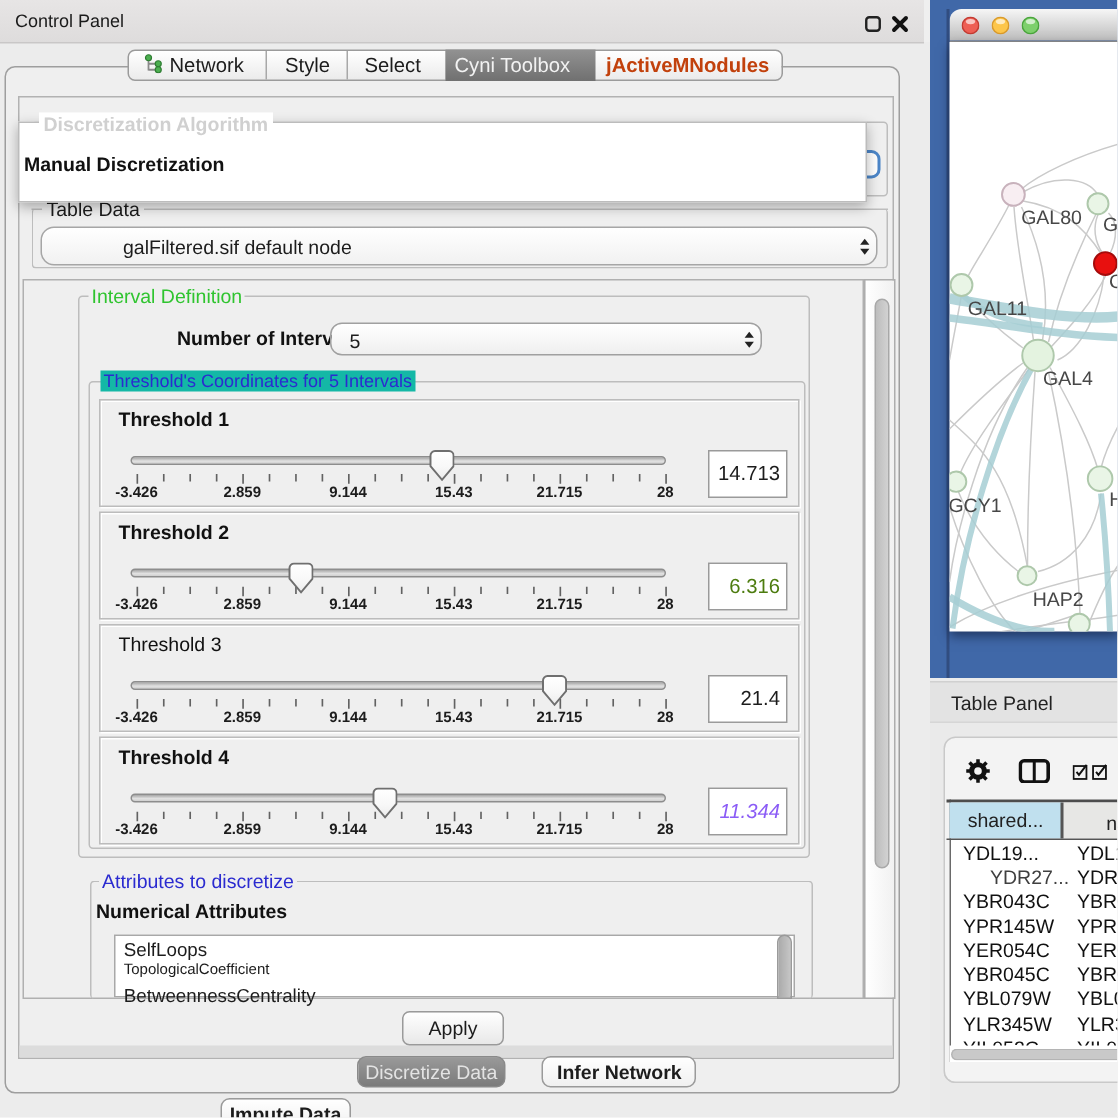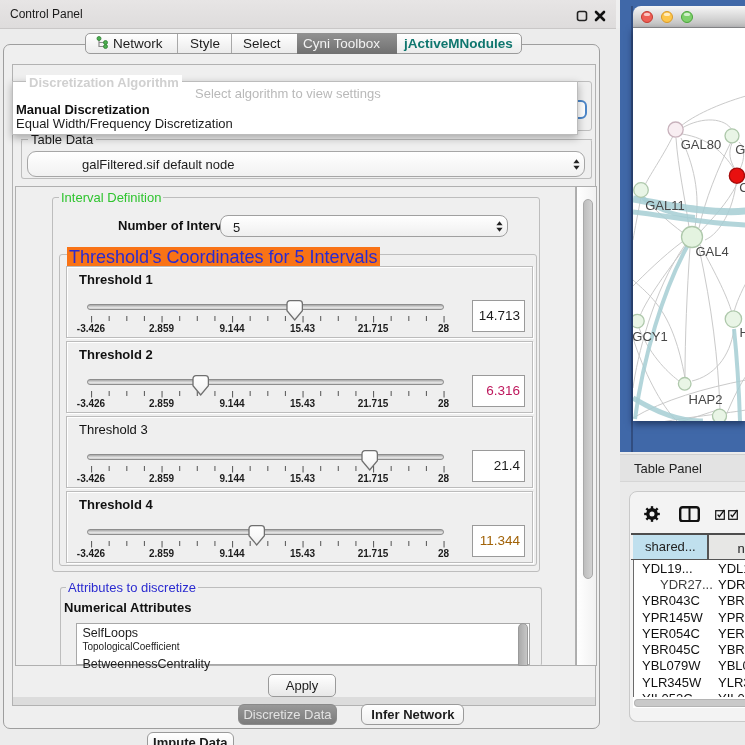--- a/index.html
+++ b/index.html
@@ -23,32 +23,30 @@
 <svg class="abs" style="z-index:31;left:96px;top:36px" width="13" height="13" viewBox="0 0 13 13">
       <path d="M3 2.5 V11 M3 6.5 H9 M3 10.5 H9" stroke="#8a8a8a" stroke-width="1.2" fill="none"></path>
       <circle cx="3" cy="2.5" r="2" fill="#4caf50" stroke="#2e7d32" stroke-width="0.8"></circle>
       <circle cx="9.5" cy="6.5" r="2" fill="#4caf50" stroke="#2e7d32" stroke-width="0.8"></circle>
       <circle cx="9.5" cy="10.5" r="2" fill="#4caf50" stroke="#2e7d32" stroke-width="0.8"></circle>
     </svg>
 <div class="txt" style="left:113px;top:36px;font-size:13.5px;color:#1c1c1c;font-weight:normal;z-index:30;">Network</div>
 <div class="txt" style="left:190px;top:36px;font-size:13.5px;color:#1c1c1c;font-weight:normal;z-index:30;">Style</div>
 <div class="txt" style="left:243px;top:36px;font-size:13.5px;color:#1c1c1c;font-weight:normal;z-index:30;">Select</div>
 <div class="txt" style="left:303px;top:36px;font-size:13.5px;color:#f2f2f2;font-weight:normal;z-index:30;">Cyni Toolbox</div>
-<div class="txt" style="left:404px;top:36px;font-size:13.5px;color:#0f766e;font-weight:bold;z-index:30;">jActiveMNodules</div>
+<div class="txt" style="left:404px;top:36px;font-size:13.5px;color:#c2410c;font-weight:bold;z-index:30;">jActiveMNodules</div>
 <div class="abs" style="left:3px;top:44px;width:597px;height:685px;background:#efefef;border:1.5px solid #9e9e9e;border-radius:7px;box-sizing:border-box;"></div>
 <div class="abs" style="left:12px;top:64px;width:584px;height:642px;background:#efefef;border:1px solid #b2b2b2;box-sizing:border-box;"></div>
 <div class="abs" style="left:13px;top:697px;width:582px;height:8px;background:#dcdcdc;"></div>
 <div class="abs" style="left:21px;top:81px;width:571px;height:50px;border:1px solid #bdbdbd;border-radius:3px;box-sizing:border-box;"></div>
 <div class="txt" style="left:26px;top:74.5px;font-size:13px;color:#b9b9b9;font-weight:bold;background:#f3f3f3;padding:0 3px;">Discretization Algorithm</div>
 <div class="abs" style="left:27px;top:99.5px;width:559.5px;height:19.5px;background:#ffffff;border:2.5px solid #4c86c8;border-radius:6px;box-sizing:border-box;"></div>
 <div class="abs" style="left:12px;top:80.5px;width:566px;height:54px;z-index:10;background:#ffffff;border:1px solid #bcbcbc;box-sizing:border-box;box-shadow:0 3px 8px rgba(0,0,0,0.3);"></div>
 <div class="txt" style="left:26px;top:74.5px;font-size:13px;color:#d0d0d0;font-weight:bold;z-index:12;background:#ffffff;padding:0 3px;">Discretization Algorithm</div>
-<div class="txt" style="left:195px;top:86px;font-size:13px;color:#b9b9b9;font-weight:normal;z-index:11;">Select algorithm to view settings</div>
 <div class="txt" style="left:16px;top:102px;font-size:13px;color:#111;font-weight:bold;z-index:11;">Manual Discretization</div>
-<div class="txt" style="left:16px;top:115.5px;font-size:13px;color:#1c1c1c;font-weight:normal;z-index:11;">Equal Width/Frequency Discretization</div>
 <div class="abs" style="left:21px;top:139px;width:571px;height:40px;border:1px solid #bdbdbd;border-radius:3px;border-top:none;box-sizing:border-box;"></div>
 <div class="abs" style="left:21px;top:139px;width:571px;height:1px;background:#bdbdbd;"></div>
 <div class="txt" style="left:28px;top:132px;font-size:13px;color:#1c1c1c;font-weight:normal;background:#efefef;padding:0 3px;">Table Data</div>
 <div class="abs" style="left:27px;top:151px;width:557.5px;height:25.6px;background:linear-gradient(#ffffff,#f1f1f1);border:1px solid #a6a6a6;border-radius:9px;box-sizing:border-box;"></div>
 <div class="txt" style="left:37px;top:157px;font-size:13px;color:#1c1c1c;font-weight:normal;margin-left:45px;">galFiltered.sif default node</div>
 <svg class="abs" style="left:572.5px;top:159px" width="7" height="11" viewBox="0 0 7 11">
       <path d="M3.5 0.2 L6.6 4.2 H0.4 Z" fill="#222"></path>
       <path d="M3.5 10.8 L0.4 6.8 H6.6 Z" fill="#222"></path>
     </svg>
 <div class="abs" style="left:14.5px;top:186px;width:561px;height:480px;background:#efefef;border:1px solid #b0b0b0;box-sizing:border-box;"></div>
@@ -57,21 +55,21 @@
 <div class="abs" style="left:52.3px;top:197px;width:488px;height:375px;border:1px solid #bdbdbd;border-radius:3px;box-sizing:border-box;"></div>
 <div class="txt" style="left:59px;top:190px;font-size:13px;color:#2fc42f;font-weight:normal;background:#efefef;padding:0 2px;">Interval Definition</div>
 <div class="txt" style="left:86px;top:218px;font-size:13px;color:#111;font-weight:bold;margin-left:32px;">Number of Intervals</div>
 <div class="abs" style="left:220px;top:215px;width:288px;height:22px;background:linear-gradient(#ffffff,#efefef);border:1px solid #a0a0a0;border-radius:8px;box-sizing:border-box;"></div>
 <div class="txt" style="left:233px;top:220px;font-size:13px;color:#1c1c1c;font-weight:normal;">5</div>
 <svg class="abs" style="left:496px;top:220.5px" width="7" height="11" viewBox="0 0 7 11">
       <path d="M3.5 0.2 L6.6 4.2 H0.4 Z" fill="#222"></path>
       <path d="M3.5 10.8 L0.4 6.8 H6.6 Z" fill="#222"></path>
     </svg>
 <div class="abs" style="left:58.5px;top:254px;width:478px;height:312px;border:1px solid #bdbdbd;border-radius:3px;box-sizing:border-box;"></div>
-<div class="txt" style="left:67px;top:247px;font-size:18px;color:#2b2bd0;font-weight:normal;background:#f97316;padding:0 2px;">Threshold's Coordinates for 5 Intervals</div>
+<div class="txt" style="left:67px;top:247px;font-size:12px;color:#2b2bd0;font-weight:normal;background:#14b8a6;padding:0 2px;">Threshold's Coordinates for 5 Intervals</div>
 <div class="abs" style="left:65.5px;top:266px;width:467.5px;height:72px;background:#efefef;border:1px solid #bcbcbc;box-sizing:border-box;box-shadow:inset 1px 1px 0 rgba(255,255,255,0.95),1px 1px 0 rgba(255,255,255,0.95);"></div>
 <div class="txt" style="left:79px;top:272px;font-size:13px;color:#111;font-weight:bold;">Threshold 1</div>
 <div class="abs" style="left:87px;top:304px;width:357px;height:5.5px;background:linear-gradient(#a6a6a6,#e2e2e2 60%,#cfcfcf);border:1px solid #8d8d8d;border-radius:3px;box-sizing:border-box;"></div>
 <svg class="abs" style="left:87px;top:316px" width="358" height="8" viewBox="0 0 358 8">
       <rect x="4.00" y="0" width="1.1" height="6.5" fill="#626262"></rect>
       <rect x="21.62" y="0" width="1.1" height="5.0" fill="#626262"></rect>
       <rect x="39.25" y="0" width="1.1" height="5.0" fill="#626262"></rect>
       <rect x="56.88" y="0" width="1.1" height="5.0" fill="#626262"></rect>
       <rect x="74.50" y="0" width="1.1" height="6.5" fill="#626262"></rect>
       <rect x="92.12" y="0" width="1.1" height="5.0" fill="#626262"></rect>
@@ -145,21 +143,21 @@
       <defs>
         <linearGradient id="tg2" x1="0" y1="0" x2="0" y2="1">
           <stop offset="0" stop-color="#ffffff"></stop>
           <stop offset="0.55" stop-color="#f8f8f8"></stop>
           <stop offset="1" stop-color="#ececec"></stop>
         </linearGradient>
       </defs>
       <path d="M4 0.7 h9.4 a3 3 0 0 1 3 3 v7 L8.7 19.9 L1 10.7 v-7 a3 3 0 0 1 3-3 z" fill="url(#tg2)" stroke="#6f6f6f" stroke-width="1.3"></path>
     </svg>
 <div class="abs" style="left:472px;top:375px;width:53px;height:32px;background:#ffffff;border:1px solid #9a9a9a;box-sizing:border-box;"></div>
-<div class="txt" style="left:472px;top:383px;font-size:13.5px;color:#be185d;font-weight:normal;width:48px;text-align:right;left:472px;">6.316</div>
+<div class="txt" style="left:472px;top:383px;font-size:13.5px;color:#4d7c0f;font-weight:normal;width:48px;text-align:right;left:472px;">6.316</div>
 <div class="abs" style="left:65.5px;top:416px;width:467.5px;height:72px;background:#efefef;border:1px solid #bcbcbc;box-sizing:border-box;box-shadow:inset 1px 1px 0 rgba(255,255,255,0.95),1px 1px 0 rgba(255,255,255,0.95);"></div>
 <div class="txt" style="left:79px;top:422px;font-size:13px;color:#111;font-weight:normal;">Threshold 3</div>
 <div class="abs" style="left:87px;top:454px;width:357px;height:5.5px;background:linear-gradient(#a6a6a6,#e2e2e2 60%,#cfcfcf);border:1px solid #8d8d8d;border-radius:3px;box-sizing:border-box;"></div>
 <svg class="abs" style="left:87px;top:466px" width="358" height="8" viewBox="0 0 358 8">
       <rect x="4.00" y="0" width="1.1" height="6.5" fill="#626262"></rect>
       <rect x="21.62" y="0" width="1.1" height="5.0" fill="#626262"></rect>
       <rect x="39.25" y="0" width="1.1" height="5.0" fill="#626262"></rect>
       <rect x="56.88" y="0" width="1.1" height="5.0" fill="#626262"></rect>
       <rect x="74.50" y="0" width="1.1" height="6.5" fill="#626262"></rect>
       <rect x="92.12" y="0" width="1.1" height="5.0" fill="#626262"></rect>
@@ -233,21 +231,21 @@
       <defs>
         <linearGradient id="tg4" x1="0" y1="0" x2="0" y2="1">
           <stop offset="0" stop-color="#ffffff"></stop>
           <stop offset="0.55" stop-color="#f8f8f8"></stop>
           <stop offset="1" stop-color="#ececec"></stop>
         </linearGradient>
       </defs>
       <path d="M4 0.7 h9.4 a3 3 0 0 1 3 3 v7 L8.7 19.9 L1 10.7 v-7 a3 3 0 0 1 3-3 z" fill="url(#tg4)" stroke="#6f6f6f" stroke-width="1.3"></path>
     </svg>
 <div class="abs" style="left:472px;top:525px;width:53px;height:32px;background:#ffffff;border:1px solid #9a9a9a;box-sizing:border-box;"></div>
-<div class="txt" style="left:472px;top:533px;font-size:13.5px;color:#a16207;font-weight:normal;width:48px;text-align:right;left:472px;">11.344</div>
+<div class="txt" style="left:472px;top:533px;font-size:13.5px;color:#8b5cf6;font-weight:normal;width:48px;text-align:right;left:472px;font-style:italic;">11.344</div>
 <div class="abs" style="left:60px;top:586.5px;width:482px;height:79px;border:1px solid #bdbdbd;border-radius:3px;border-bottom:none;box-sizing:border-box;"></div>
 <div class="txt" style="left:66px;top:580px;font-size:13px;color:#2b2bd0;font-weight:normal;background:#efefef;padding:0 2px;">Attributes to discretize</div>
 <div class="txt" style="left:64px;top:600px;font-size:13px;color:#111;font-weight:bold;">Numerical Attributes</div>
 <div class="abs" style="left:75.6px;top:623.4px;width:454px;height:42px;background:#ffffff;border:1px solid #a8a8a8;box-sizing:border-box;overflow:hidden;"></div>
 <div class="txt" style="left:82.5px;top:625.5px;font-size:12.5px;color:#1c1c1c;font-weight:normal;">SelfLoops</div>
 <div class="txt" style="left:82.5px;top:641px;font-size:10px;color:#1c1c1c;font-weight:normal;">TopologicalCoefficient</div>
 <div class="txt" style="left:82.5px;top:656.5px;font-size:12.5px;color:#1c1c1c;font-weight:normal;">BetweennessCentrality</div>
 <div class="abs" style="left:517.6px;top:622.5px;width:10.5px;height:43px;background:linear-gradient(90deg,#aaaaaa,#c6c6c6);border:1px solid #9a9a9a;border-radius:5px 5px 0 0;box-sizing:border-box;"></div>
 <div class="abs" style="left:268px;top:674px;width:68px;height:23px;background:linear-gradient(#ffffff,#e8e8e8);border:1px solid #9a9a9a;border-radius:5px;box-sizing:border-box;text-align:center;"><span style="font-size:13px;line-height:21px;color:#1c1c1c;">Apply</span></div>
 <div class="abs" style="left:146.8px;top:703.7px;width:87px;height:21.5px;background:linear-gradient(#ffffff,#f0f0f0);border:1px solid #9a9a9a;border-radius:6px;box-sizing:border-box;text-align:center;margin-top:28px;"><span style="font-size:13px;line-height:20px;color:#1c1c1c;font-weight:bold;">Impute Data</span></div>

